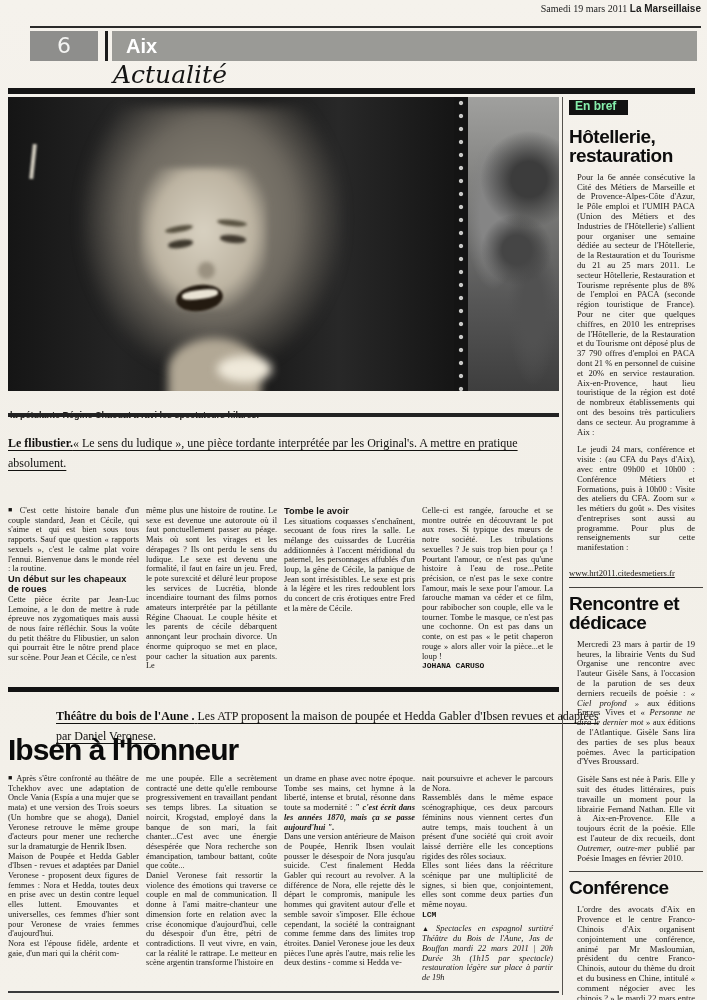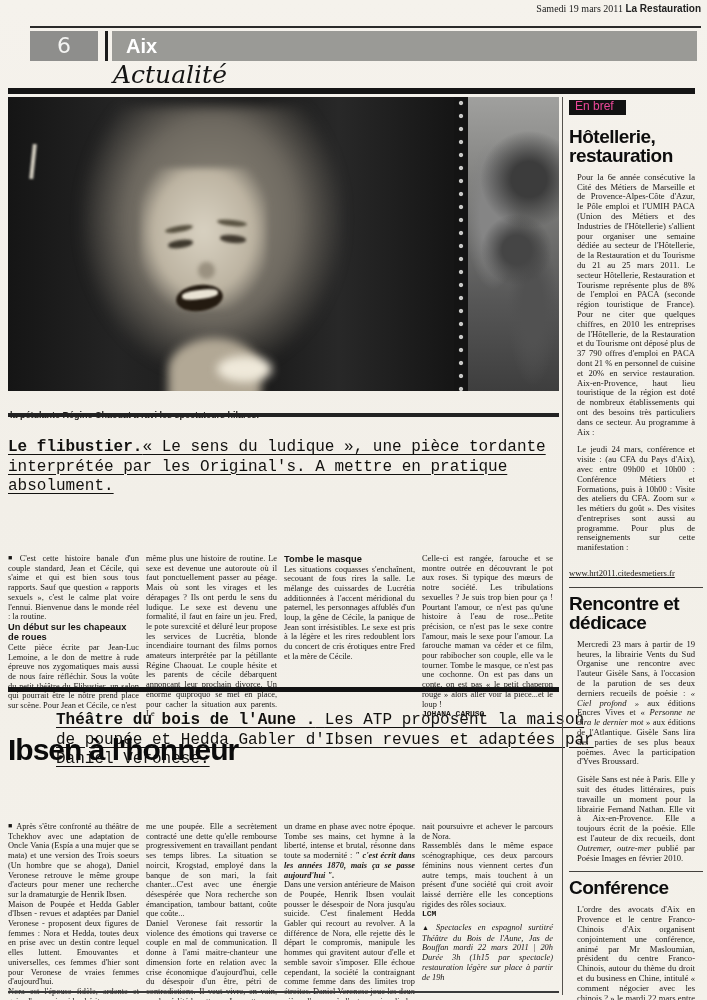--- a/index.html
+++ b/index.html
@@ -41,60 +41,60 @@
   .ph-eye-r{top:47%;left:38.5%;width:4.8%;height:2.6%;background:#413a2f;border-radius:50%;filter:blur(1.4px);transform:rotate(5deg);}
   .ph-nose{top:56%;left:34.5%;width:3%;height:6%;background:#9a9180;border-radius:50%;filter:blur(2px);}
   .ph-mouth{top:64%;left:30.5%;width:8.5%;height:9%;background:#231a10;border-radius:50%;filter:blur(1px);transform:rotate(-7deg);}
   .ph-teeth{top:65.5%;left:31.5%;width:6.5%;height:3%;background:#e9e3d4;border-radius:40%;filter:blur(1px);transform:rotate(-7deg);}
   .ph-neck{top:82%;left:29%;width:17%;height:22%;background:#b2a895;border-radius:50% 50% 0 0;filter:blur(5px);}
   .ph-shine{top:88%;left:38%;width:10%;height:9%;background:#efe9da;border-radius:50%;filter:blur(5px);}
   .ph-scratch{top:16%;left:4.2%;width:0.7%;height:12%;background:#cfcabd;filter:blur(1px);transform:rotate(6deg);}
   .caption{position:absolute;top:410px;left:10px;width:540px;font-family:"Liberation Sans",sans-serif;font-weight:bold;font-size:9px;color:#1d1b19;}
   
   .mid-rule{position:absolute;top:413px;left:8px;width:551px;height:4px;background:#222;}
-  .kicker{position:absolute;left:8px;width:548px;font-family:Liberation Mono, monospace;font-size:16px;line-height:19.5px;color:#12110f;
+  .kicker{position:absolute;left:8px;width:548px;font-family:Liberation Serif, serif;font-size:12px;line-height:19.5px;color:#12110f;
           text-decoration:underline;text-decoration-thickness:1px;text-underline-offset:3px;}
   .kicker b{font-weight:bold;}
   .k1{top:422px;}
   .big-title{position:absolute;left:8px;font-family:"Liberation Sans",sans-serif;font-weight:bold;color:#0b0b0b;letter-spacing:-1px;}
   .t1{top:461px;font-size:38px;}
   .cols{position:absolute;left:8px;width:551px;display:flex;gap:7px;}
   .b1{top:506px;height:180px;}
-  .col{width:131px;font-size:8.4px;line-height:9.7px;margin-top:48px;}
+  .col{width:131px;font-size:8.4px;line-height:9.7px;}
   .col p{margin:0;text-align:justify;}
   .bullet{font-size:7px;vertical-align:1px;margin-right:3px;}
   .subhead{font-family:"Liberation Sans",sans-serif;font-weight:bold;font-size:9.3px;line-height:10.5px;margin:5px 0 2px;text-align:left !important;}
   .byline{font-family:Liberation Mono, monospace;font-weight:bold;font-size:8px;text-align:right;margin-top:3px;}
   .rule-b{position:absolute;top:687px;left:8px;width:551px;height:5px;background:#131313;}
   .k2{top:695px;margin-left:48px;}
   .t2{top:733px;font-size:30px;}
   .b2{top:774px;height:214px;}
   .quote{font-style:italic;font-weight:bold;}
   .info{font-style:italic;margin-top:4px !important;}
   .info .marker{font-style:normal;font-size:7px;margin-right:3px;}
   .bottom-rule{position:absolute;top:991px;left:8px;width:551px;height:2px;background:#3a3a3a;}
   
   .sb-vline{position:absolute;top:97px;left:562px;width:1px;height:898px;background:#55524d;}
   .sidebar{position:absolute;top:100px;left:569px;width:134px;font-size:8.6px;line-height:9.8px;}
   .sidebar p{margin:8px;text-align:justify;}
-  .enbref{display:inline-block;background:#121212;color:#ec4899;font-family:"Liberation Sans",sans-serif;
-          font-weight:normal;font-size:12px;padding:2px 12px 3px 6px;margin-bottom:6px;}
+  .enbref{display:inline-block;background:#121212;color:#86efac;font-family:"Liberation Sans",sans-serif;
+          font-weight:bold;font-size:12px;padding:2px 12px 3px 6px;margin-bottom:6px;}
   .sb-title{font-family:"Liberation Sans",sans-serif;font-weight:bold;font-size:19px;line-height:19px;
             letter-spacing:-0.5px;color:#0d0d0d;margin:6px 0 8px;}
   .sb-link{text-decoration:underline;color:#181614;display:inline-block;margin-top:8px;}
   .sb-hr{border:none;border-top:1.5px solid #44413c;margin:8px 0 2px;}
 </style>
 </head>
 <body>
 
 <div class="page">
 
   <div class="dateline">
     <span>Samedi 19 mars 2011</span>
-    <span class="paper">La Restauration</span>
+    <span class="paper">La Marseillaise</span>
   </div>
   <div class="top-rule"></div>
   <div class="badge6">6</div>
   <div class="hvline"></div>
   <div class="aixbar">Aix</div>
   <div class="actualite">Actualité</div>
   <div class="head-rule"></div>
 
   <div class="photo">
     <div class="ph-panel"></div>
@@ -120,21 +120,21 @@
   <div class="cols b1">
     <div class="col">
       <p><span class="bullet">■</span><span>C'est cette histoire banale d'un couple standard, Jean et Cécile, qui s'aime et qui est bien sous tous rapports. Sauf que question « rapports sexuels », c'est le calme plat voire l'ennui. Bienvenue dans le monde réel : la routine.</span></p>
       <p class="subhead">Un début sur les chapeaux de roues</p>
       <p>Cette pièce écrite par Jean-Luc Lemoine, a le don de mettre à rude épreuve nos zygomatiques mais aussi de nous faire réfléchir. Sous la voûte du petit théâtre du Flibustier, un salon qui pourrait être le nôtre prend place sur scène. Pour Jean et Cécile, ce n'est</p>
     </div>
     <div class="col">
       <p>même plus une histoire de routine. Le sexe est devenue une autoroute où il faut ponctuellement passer au péage. Mais où sont les virages et les dérapages ? Ils ont perdu le sens du ludique. Le sexe est devenu une formalité, il faut en faire un jeu. Fred, le pote surexcité et déluré leur propose les services de Lucrétia, blonde incendiaire tournant des films pornos amateurs interprétée par la pétillante Régine Chaouat. Le couple hésite et les parents de cécile débarquent annonçant leur prochain divorce. Un énorme quiproquo se met en place, pour cacher la situation aux parents. Le</p>
     </div>
     <div class="col">
-      <p class="subhead">Tombe le masque</p>
+      <p class="subhead">Tombe le avoir</p>
       <p>Les situations coquasses s'enchaînent, secouant de fous rires la salle. Le mélange des cuissardes de Lucrétia additionnées à l'accent méridional du paternel, les personnages affublés d'un loup, la gêne de Cécile, la panique de Jean sont irrésistibles. Le sexe est pris à la légère et les rires redoublent lors du concert de cris érotiques entre Fred et la mère de Cécile.</p>
     </div>
     <div class="col">
       <p>Celle-ci est rangée, farouche et se montre outrée en découvrant le pot aux roses. Si typique des mœurs de notre société. Les tribulations sexuelles ? Je suis trop bien pour ça ! Pourtant l'amour, ce n'est pas qu'une histoire à l'eau de rose...Petite précision, ce n'est pas le sexe contre l'amour, mais le sexe pour l'amour. La farouche maman va céder et ce film, pour rabibocher son couple, elle va le tourner. Tombe le masque, ce n'est pas une cochonne. On est pas dans un conte, on est pas « le petit chaperon rouge » alors aller voir la pièce...et le loup !</p>
       <p class="byline">JOHANA CARUSO</p>
     </div>
   </div>
 
   <div class="rule-b"></div>
   <p class="kicker k2"><b>Théâtre du bois de l'Aune .</b> <span>Les ATP proposent la maison de poupée et Hedda Gabler d'Ibsen revues et adaptées par Daniel Veronese.</span></p>
@@ -150,20 +150,21 @@
       <p>me une poupée. Elle a secrètement contracté une dette qu'elle rembourse progressivement en travaillant pendant ses temps libres. La situation se noircit, Krogstad, employé dans la banque de son mari, la fait chanter...C'est avec une énergie désespérée que Nora recherche son émancipation, tambour battant, coûte que coûte...</p>
       <p>Daniel Veronese fait ressortir la violence des émotions qui traverse ce couple en mal de communication. Il donne à l'ami maitre-chanteur une dimension forte en relation avec la crise économique d'aujourd'hui, celle du désespoir d'un être, pétri de contradictions. Il veut vivre, en vain, car la réalité le rattrape. Le metteur en scène argentin transforme l'histoire en</p>
     </div>
     <div class="col">
       <p><span>un drame en phase avec notre époque. Tombe ses mains, cet hymne à la liberté, intense et brutal, résonne dans toute sa modernité : </span><span class="quote">" c'est écrit dans les années 1870, mais ça se passe aujourd'hui ".</span></p>
       <p>Dans une version antérieure de Maison de Poupée, Henrik Ibsen voulait pousser le désespoir de Nora jusqu'au suicide. C'est finalement Hedda Gabler qui recourt au revolver. A la différence de Nora, elle rejette dès le départ le compromis, manipule les hommes qui gravitent autour d'elle et semble savoir s'imposer. Elle échoue cependant, la société la contraignant comme femme dans des limites trop étroites. Daniel Veronese joue les deux pièces l'une après l'autre, mais relie les deux destins - comme si Hedda ve-</p>
     </div>
     <div class="col">
       <p>nait poursuivre et achever le parcours de Nora.</p>
       <p>Rassemblés dans le même espace scénographique, ces deux parcours féminins nous viennent certes d'un autre temps, mais touchent à un présent d'une société qui croit avoir laissé derrière elle les conceptions rigides des rôles sociaux.</p>
+      <p>Elles sont liées dans la réécriture scénique par une multiplicité de signes, si bien que, conjointement, elles sont comme deux parties d'un même noyau.</p>
       <p class="byline">LCM</p>
       <p class="info"><span class="marker">▲</span><span>Spectacles en espagnol surtitré Théâtre du Bois de l'Aune, Jas de Bouffan mardi 22 mars 2011 | 20h Durée 3h (1h15 par spectacle) restauration légère sur place à partir de 19h</span></p>
     </div>
   </div>
   <div class="bottom-rule"></div>
 
   <div class="sb-vline"></div>
   <div class="sidebar">
     <div class="enbref">En bref</div>
 

